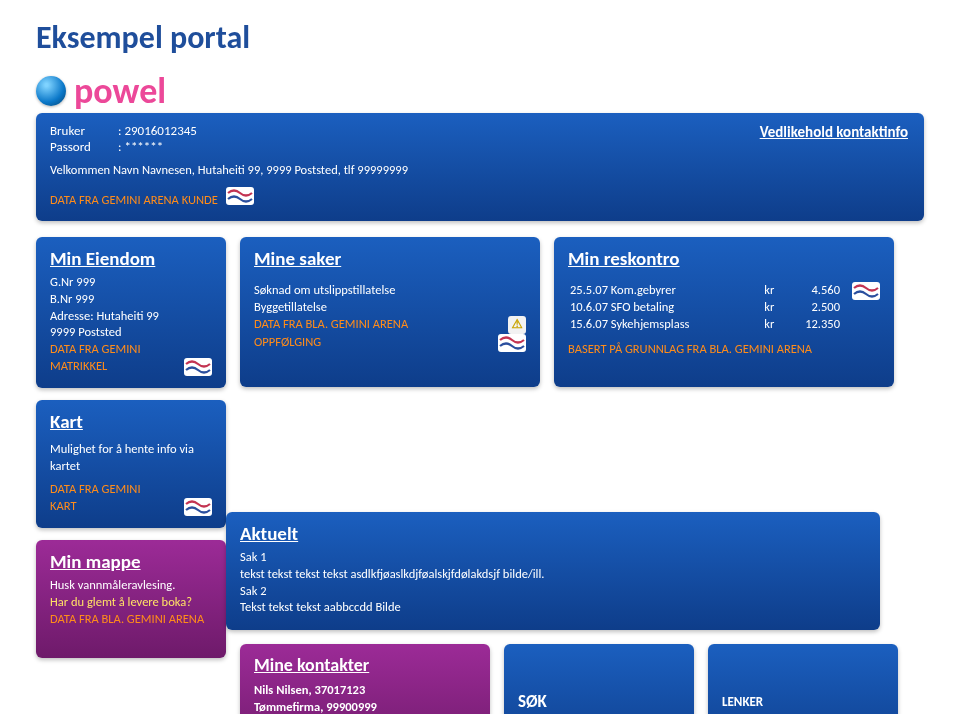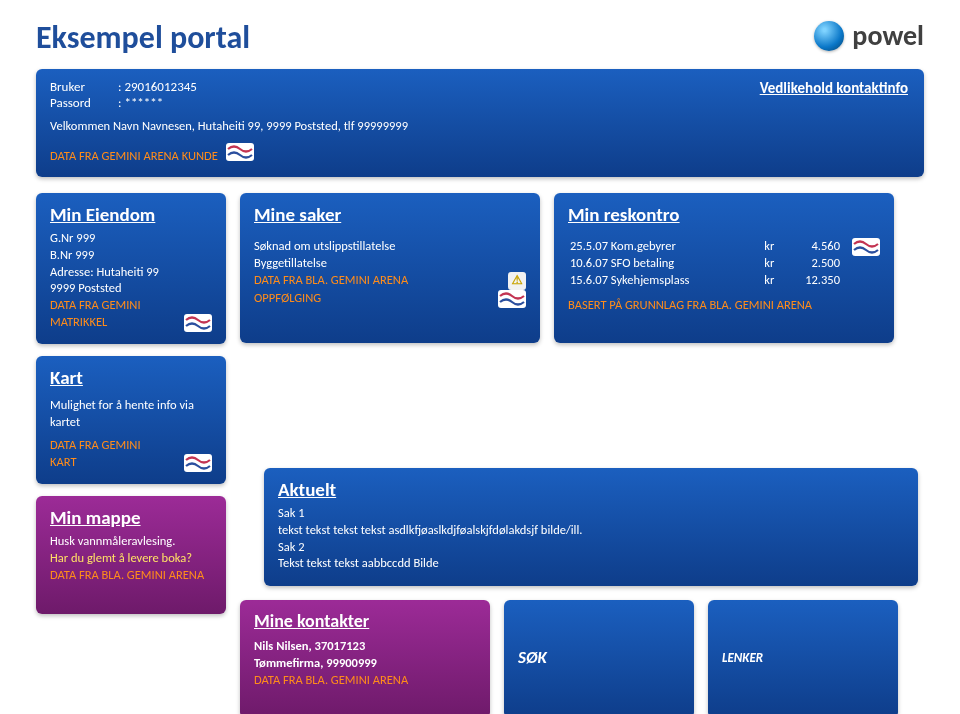--- a/index.html
+++ b/index.html
@@ -5,23 +5,23 @@
   * { box-sizing: border-box; margin: 0; padding: 0; }
   body {
     width: 960px;
     height: 714px;
     background: #fff;
     font-family: "Segoe UI", Calibri, Arial, sans-serif;
     padding: 18px 36px;
     position: relative;
     font-size: 13px;
   }
-  .header-row { display:flex; justify-content:space-between; align-items:flex-start; }
+  .header-row { display:flex; justify-content:space-between; align-items:flex-start;flex-direction:column; }
   h1.page-title { color:#1f4e9b; font-size:32px; font-weight:600; margin-bottom:12px; }
-  .logo { display:flex; align-items:center; gap:8px; font-size:28px; font-weight:700; color:#404040; }
+  .logo { display:flex; align-items:center; gap:8px; font-size:36px; font-weight:700; color:#ec4899; }
   .logo-sphere {
     width:30px;height:30px;border-radius:50%;
     background: radial-gradient(circle at 35% 30%, #7fd3ff 5%, #0a77c8 60%, #063e68 100%);
     box-shadow: 0 1px 3px rgba(0,0,0,.3);
   }
 
   .panel {
     border-radius:6px;
     background: linear-gradient(#1b5fbf,#0e3d8a);
     color:#fff;
@@ -61,21 +61,21 @@
   .sok-lenker .panel{ flex:1; min-height:58px;}
 
   .aktuelt-row { display:flex; justify-content:space-between; gap:10px;}
   .aktuelt-row span:last-child{white-space:nowrap;}
 
   .col1 { display:flex; flex-direction:column; gap:12px; }
   .col2 { display:flex; flex-direction:column; gap:12px; }
   .col3 { display:flex; flex-direction:column; gap:12px; }
   .smallgap > * + * { margin-top:1px;}
 
-  .nodeco { text-decoration:none !important;font-style:italic; }
+  .nodeco { text-decoration:none !important; }
   .minehdr { font-size:18px; font-weight:700; text-decoration:underline; }
 </style>
 </head>
 <body>
 
 <div class="header-row">
   <h1 class="page-title">Eksempel portal</h1>
   <div class="logo">
     <span class="logo-sphere"></span>
     <span>powel</span>
@@ -208,21 +208,21 @@
             </svg>
           </span>
       </div>
       <div style="height:8px"></div>
       <span class="line orange">BASERT PÅ GRUNNLAG FRA BLA. GEMINI ARENA</span>
     </div>
   </div>
 
 </div>
 
-<div style="display:grid;grid-template-columns:190px 654px;gap:14px;margin-top:-146px;margin-left:24px;">
+<div style="display:grid;grid-template-columns:190px 654px;margin-top:-146px;">
   <div></div>
   <div class="panel" style="min-height:118px;">
     <div class="panel-title">Aktuelt</div>
     <span class="line">Sak 1</span>
     <div class="line aktuelt-row">
       <span>tekst tekst tekst tekst asdlkfjøaslkdjføalskjfdølakdsjf</span>
       <span>bilde/ill.</span>
     </div>
     <span class="line">Sak 2</span>
     <div class="line aktuelt-row">

